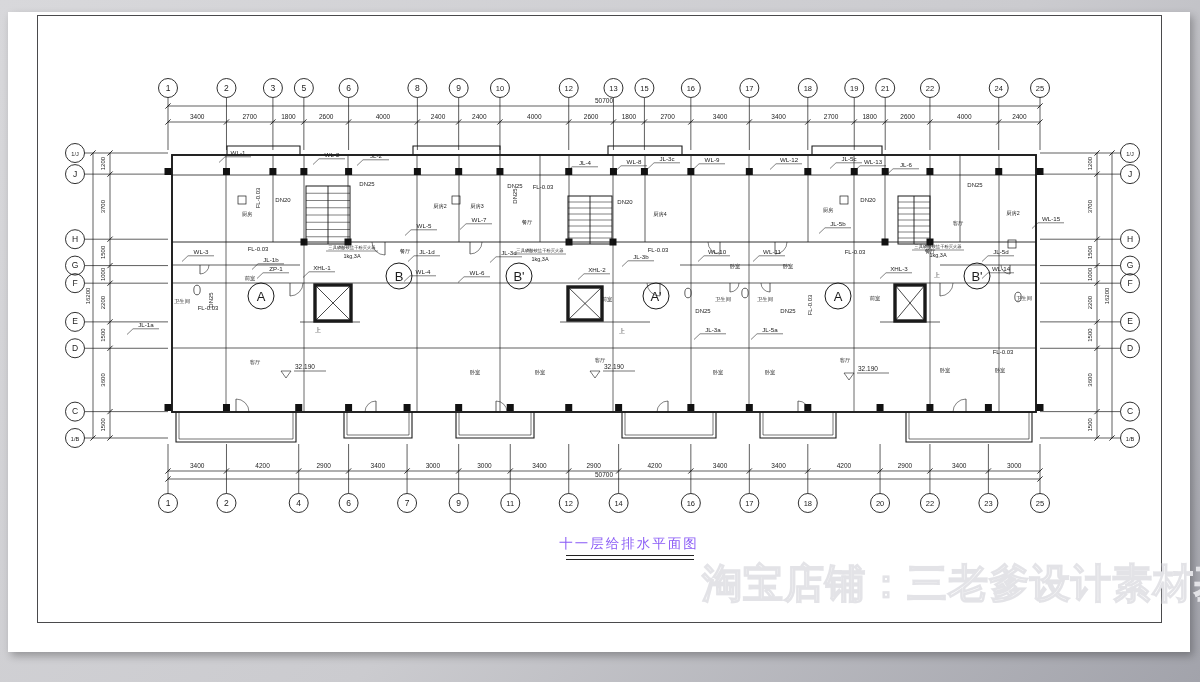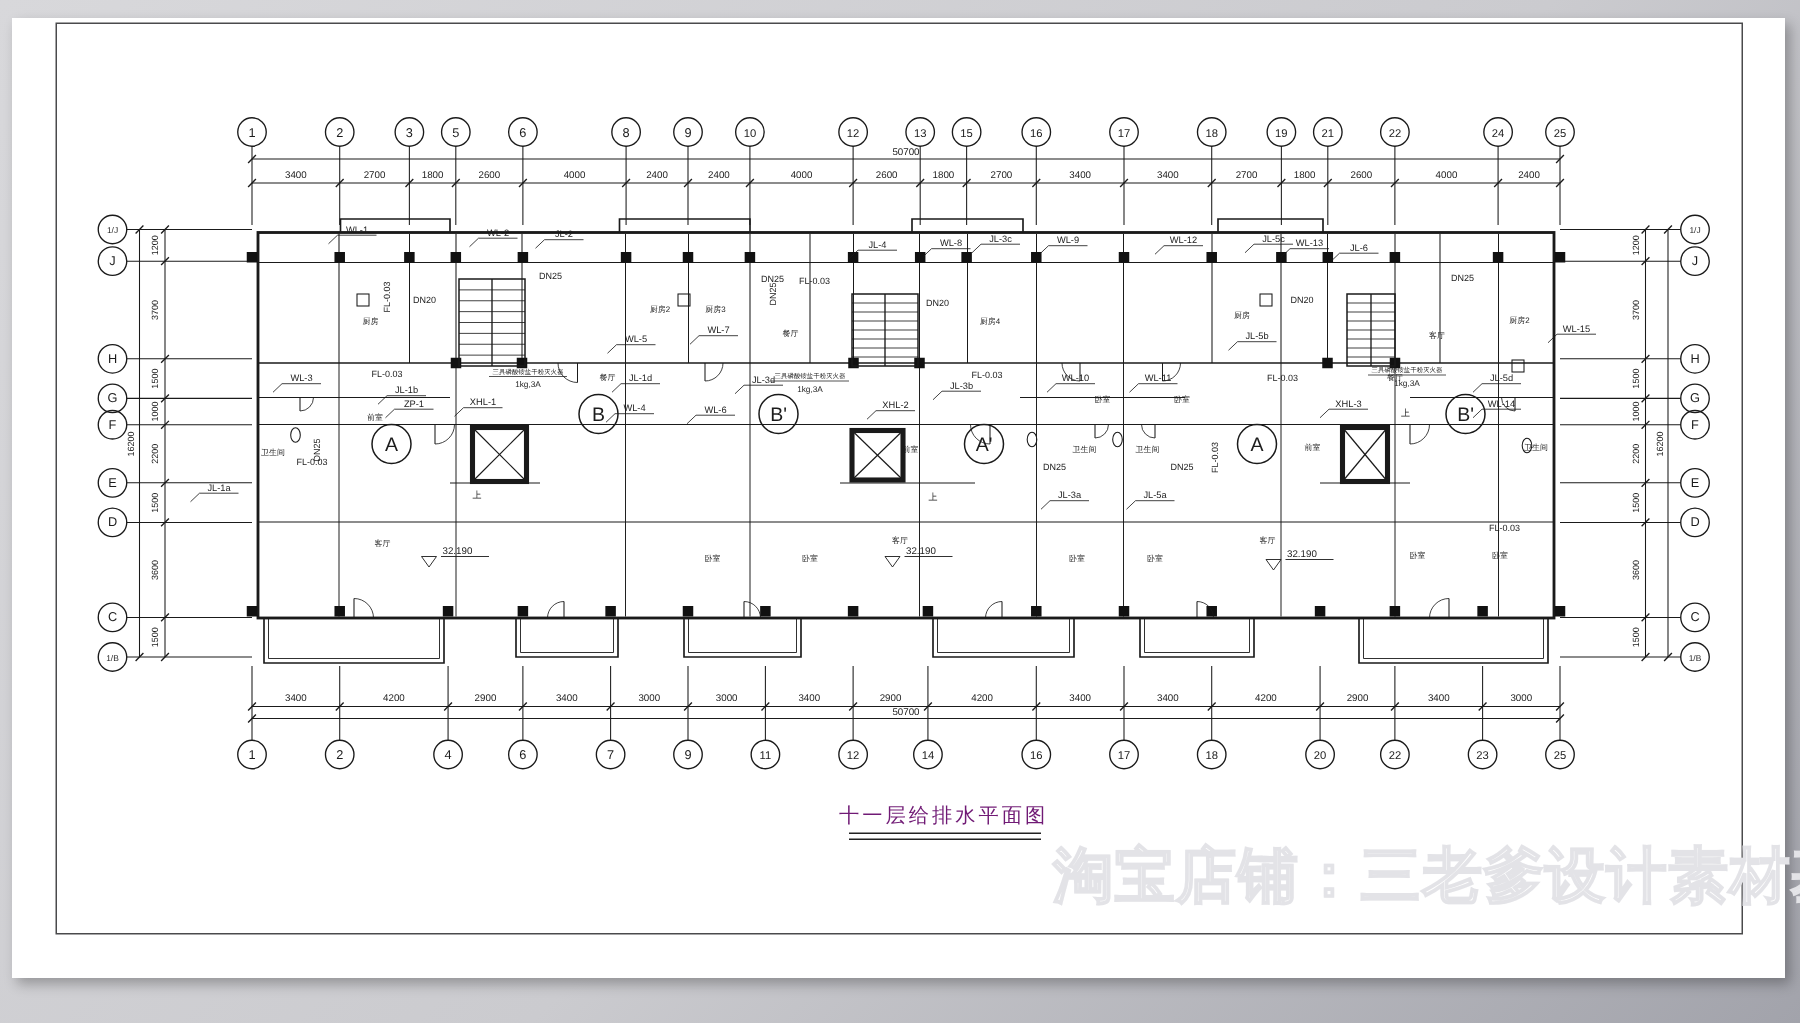--- a/index.html
+++ b/index.html
@@ -5,21 +5,21 @@
   html,body{margin:0;padding:0;}
   body{width:1200px;height:682px;overflow:hidden;font-family:"Liberation Sans",sans-serif;}
   .stage{position:relative;width:1200px;height:682px;
          background:linear-gradient(135deg,#d8d8db 0%,#cbcbcf 55%,#a2a3ab 100%);}
   .sheet{position:absolute;left:8px;top:12px;width:1182px;height:640px;background:#ffffff;
          box-shadow:3px 4px 8px rgba(0,0,0,.28);}
   .frame{position:absolute;left:29px;top:3px;width:1123px;height:606px;
          border:1.4px solid #4a4a4c;}
   svg.plan{position:absolute;left:-8px;top:-12px;width:1200px;height:682px;}
   .title{position:absolute;left:459px;top:523px;width:324px;text-align:center;
-         font-size:13.5px;letter-spacing:2px;color:#701a75;}
+         font-size:13.5px;letter-spacing:2px;color:#8b5cf6;}
   .title-rule{position:absolute;left:558px;width:128px;height:0;}
   .r1{top:543px;border-top:1.6px solid #222;}
   .r2{top:546.5px;border-top:1px solid #222;}
   .watermark{position:absolute;left:694px;top:544px;white-space:nowrap;
              font-size:40px;font-weight:700;letter-spacing:1px;color:#ffffff;
              -webkit-text-stroke:1.2px #e3e3e7;text-shadow:0 0 1px #dedee2;}
 </style>
 </head>
 <body>
 

